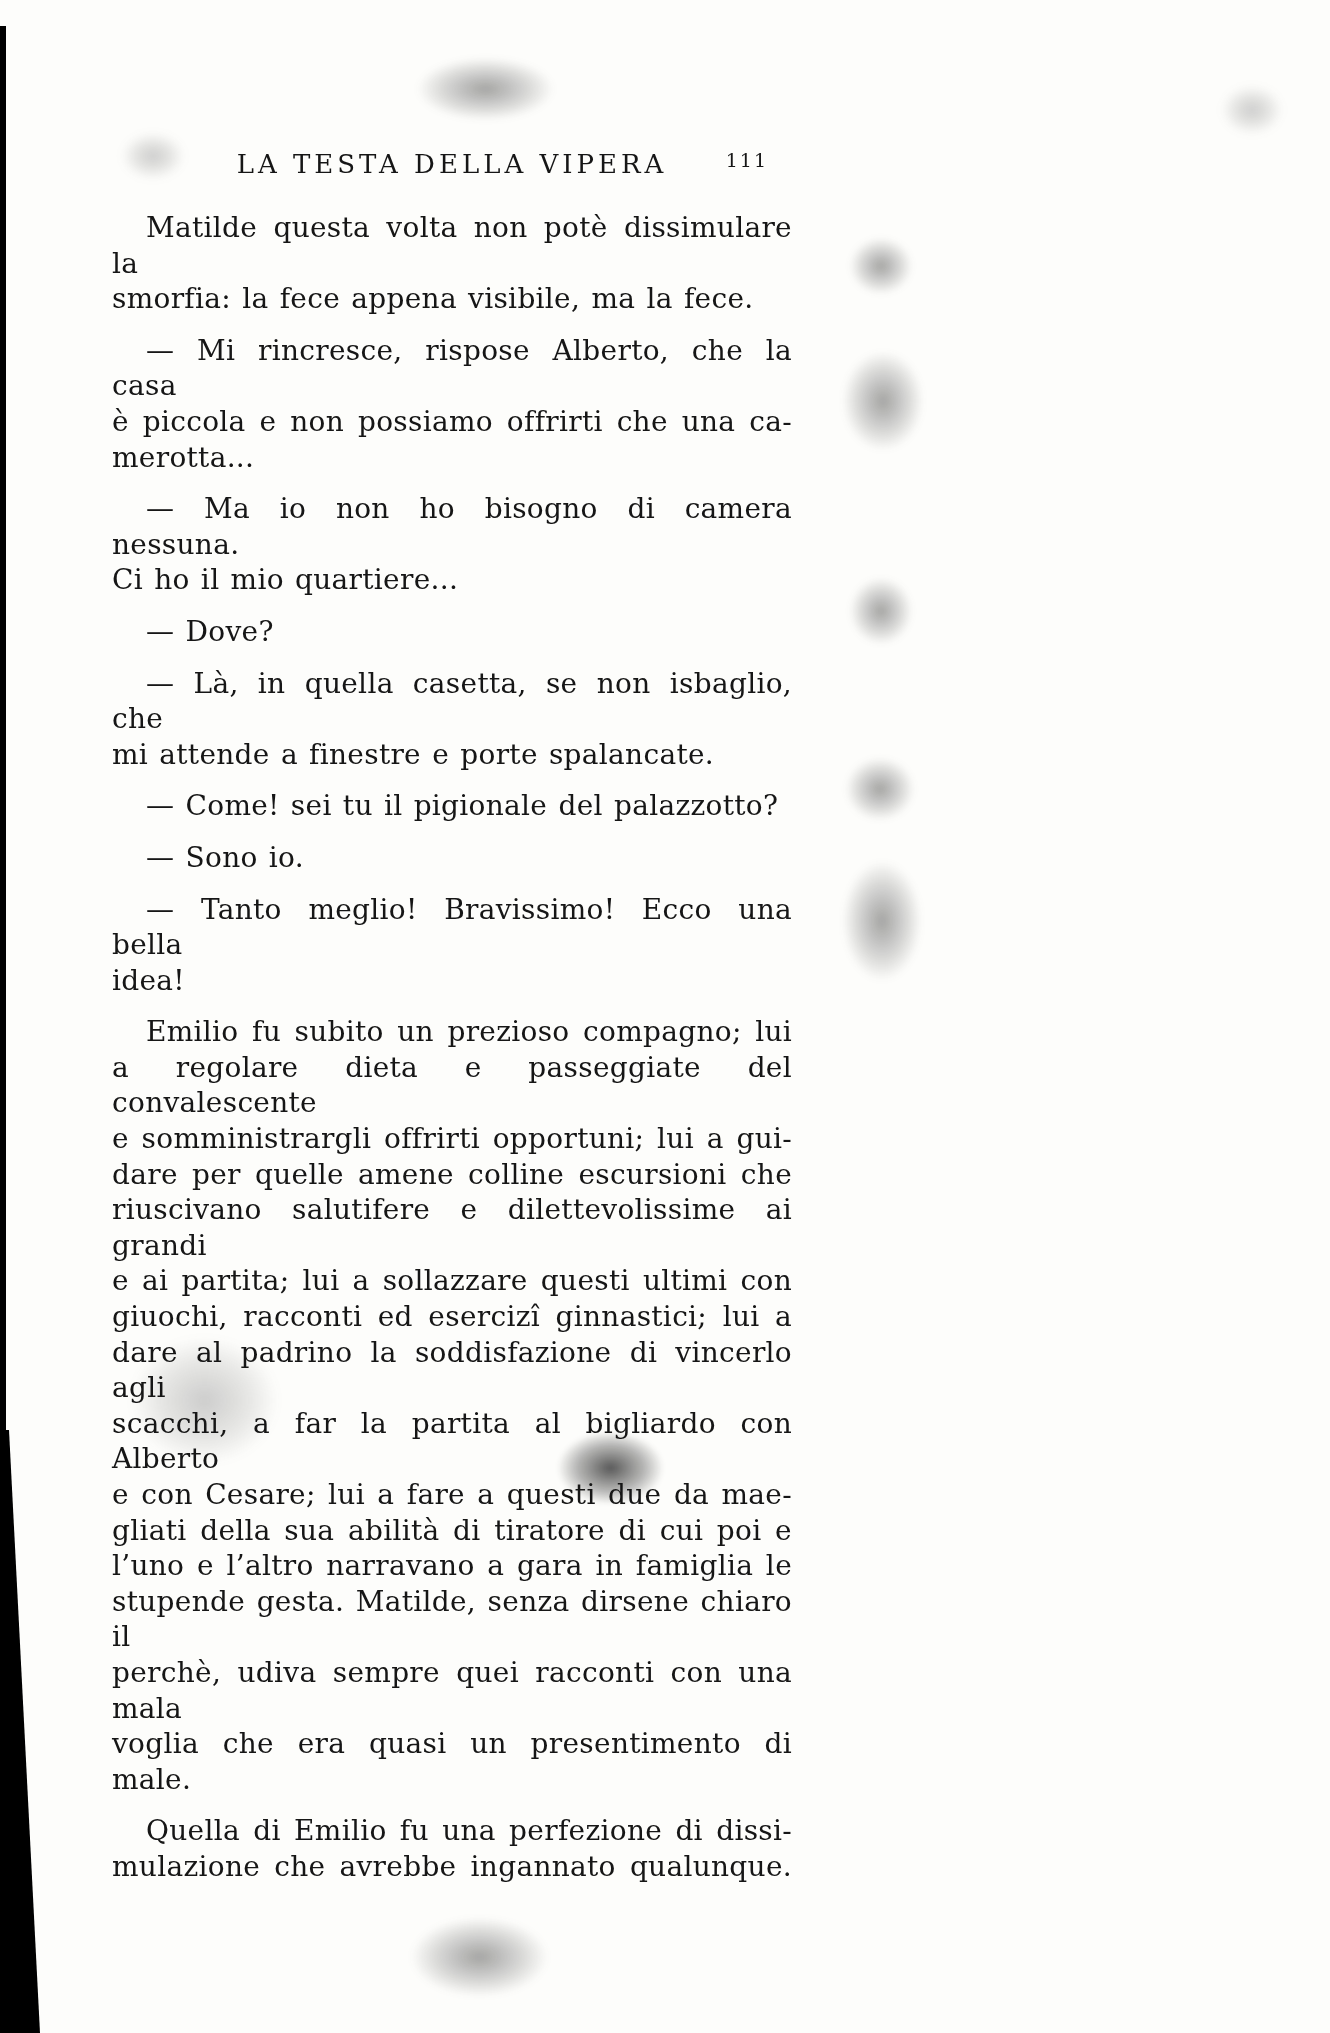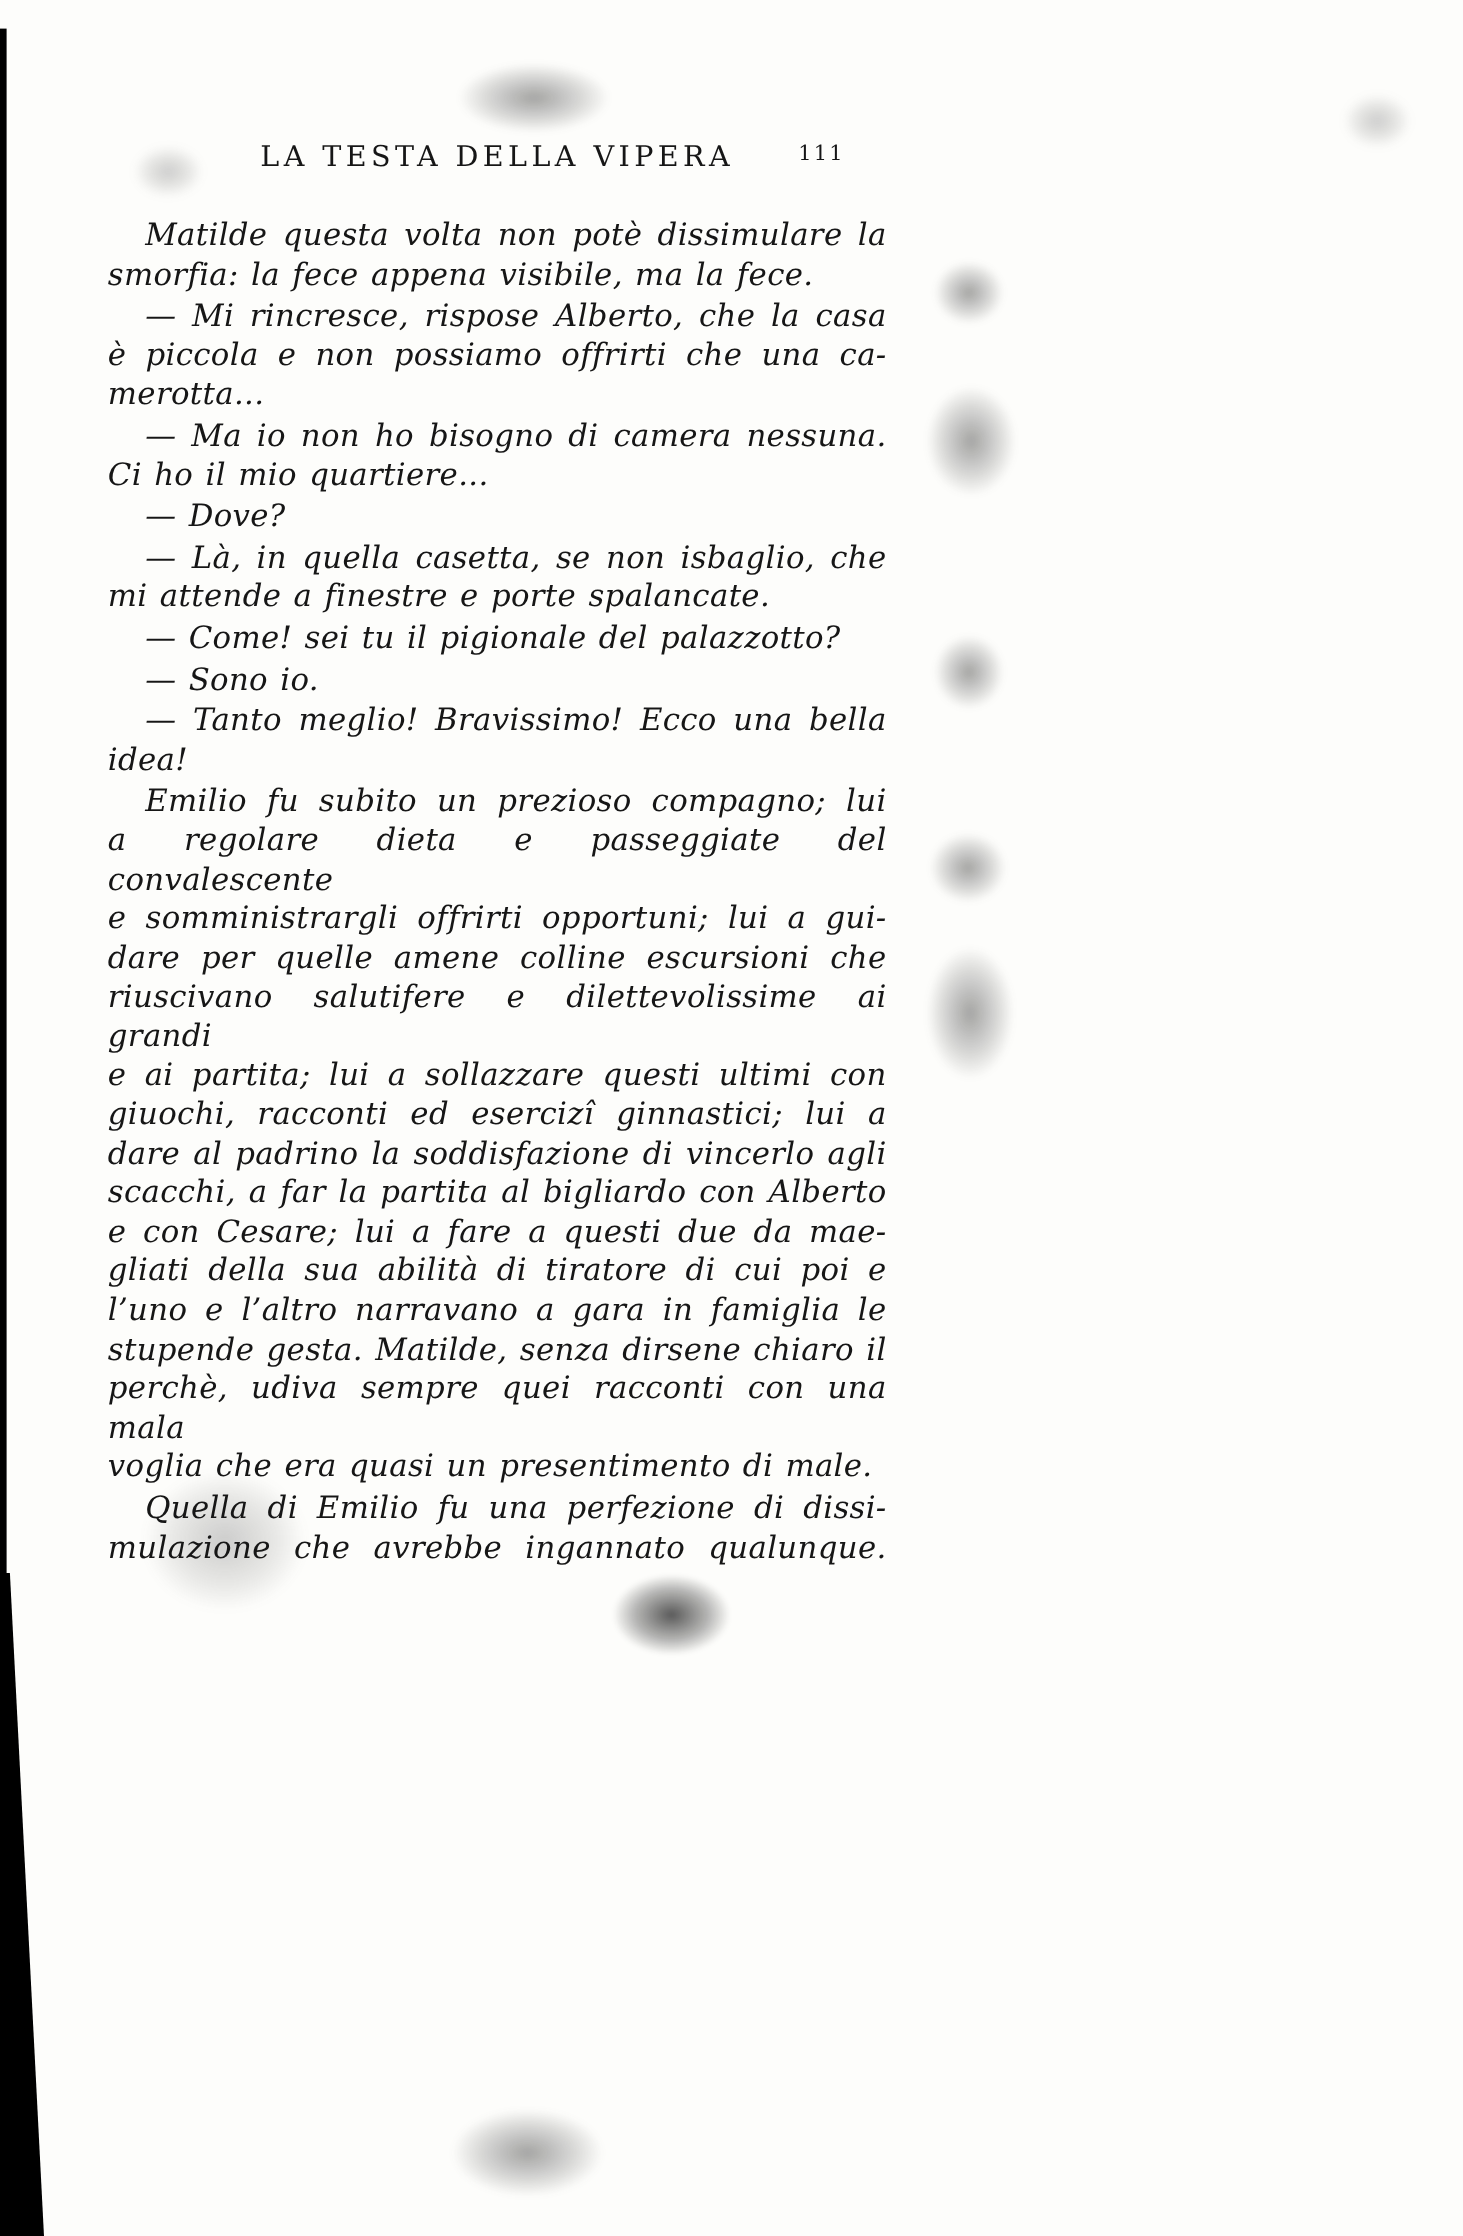--- a/index.html
+++ b/index.html
@@ -73,21 +73,21 @@
   .s7  { left: 843px; top: 862px;  width: 78px;  height: 118px; }
   .s8  { left: 132px; top: 1338px; width: 145px; height: 125px; }
   .s9  { left: 558px; top: 1432px; width: 105px; height: 72px; }
   .s10 { left: 412px; top: 1918px; width: 135px; height: 78px; }
   .s11 { left: 1222px; top: 86px;  width: 60px;  height: 48px; }
 
   
   .page-header {
     position: absolute;
     left: 96px;
-    top: 128px;
+    top: 149px;
     width: 712px;
     height: 40px;
   }
   .running-title {
     position: absolute;
     left: 50%;
     transform: translateX(-50%);
     font-size: 26px;
     letter-spacing: 4px;
     white-space: nowrap;
@@ -104,21 +104,21 @@
   .text-body {
     position: absolute;
     left: 96px;
     top: 194px;
     width: 712px;
     font-size: 28px;
     line-height: 35.6px;
     letter-spacing: 0.3px;
     word-spacing: 2px;
   }
-  .paragraph { margin: 2px; font-style: italic; }
+  .paragraph { margin: 16px; }
   .line {
     text-align: justify;
     text-align-last: justify;
     white-space: normal;
   }
   .line.natural { text-align-last: left; }
   .line.first { text-indent: 34px; }
 </style>
 </head>
 <body>

